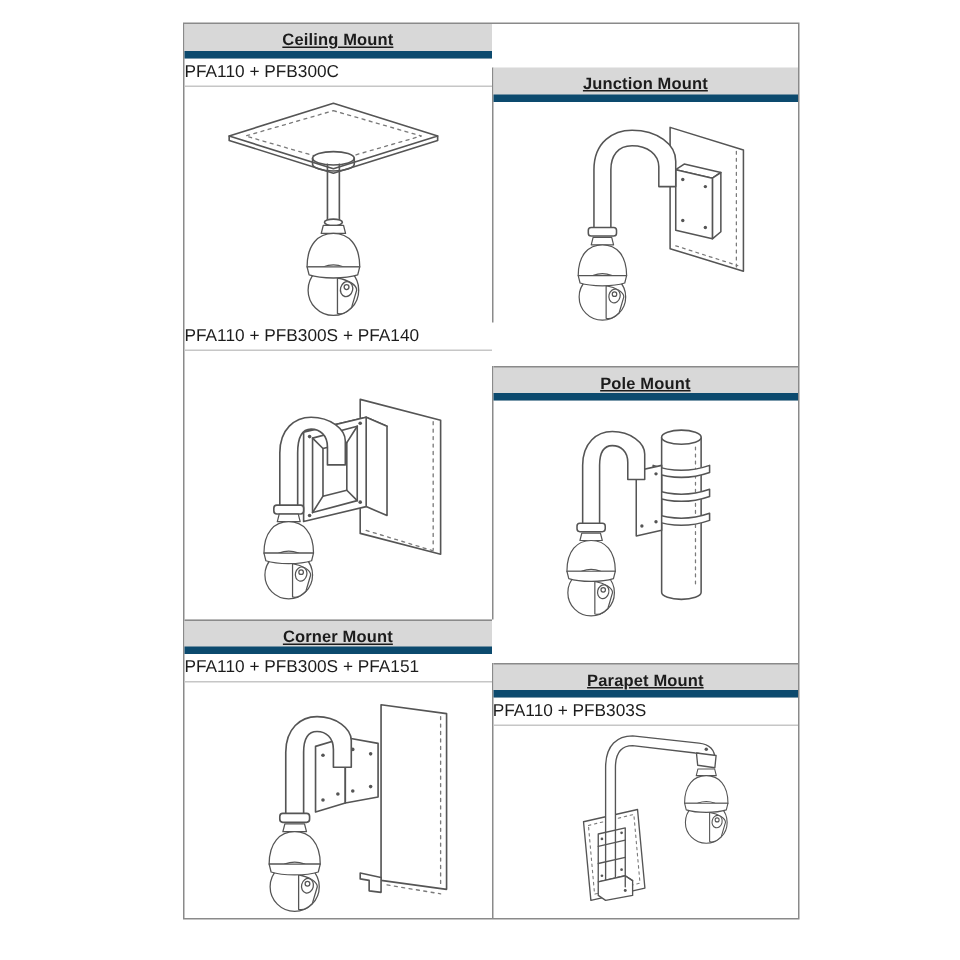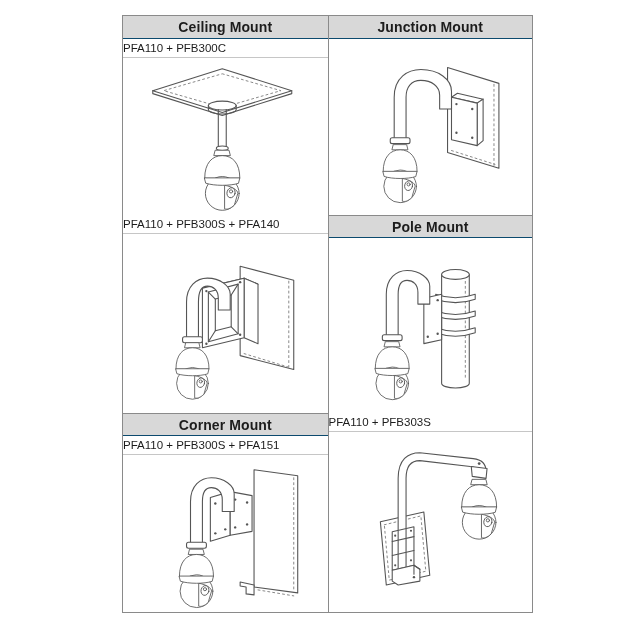--- a/index.html
+++ b/index.html
@@ -6,25 +6,25 @@
   body{
     width:640px;height:640px;background:#ffffff;position:relative;overflow:hidden;
     font-family:"Liberation Sans", sans-serif;
   }
   .mount-table{
     position:absolute;left:122px;top:15px;width:411px;height:598px;
     display:grid;grid-template-columns:1fr 1fr;grid-template-rows:1fr 1fr 1fr;
     border:1px solid #8a8a8a;box-sizing:border-box;background:#fff;
   }
   .cell{display:flex;flex-direction:column;box-sizing:border-box;min-width:0;}
-  .cell.col-right{border-left:1px solid #8a8a8a;}
+  .cell.col-right{border-left:1px solid #8a8a8a;margin-top:29px;}
   .cell-header{
     height:23px;line-height:23px;flex:0 0 23px;text-align:center;
-    background:#d8d8d8;color:#1c1c1c;font-size:14px;font-weight:700;
-    border-bottom:1px solid #0c4a6e;box-sizing:border-box;letter-spacing:.1px;
+    background:#d8d8d8;color:#1c1c1c;font-size:11px;font-weight:700;
+    border-bottom:5px solid #0c4a6e;box-sizing:border-box;letter-spacing:.1px;text-decoration:underline;
   }
   .row2 .cell-header,.row3 .cell-header{border-top:1px solid #8a8a8a;}
   .cell-parts{
     height:19px;line-height:18px;flex:0 0 19px;text-align:left;
     color:#1c1c1c;font-size:11.5px;border-bottom:1px solid #c6c6c6;box-sizing:border-box;
   }
   .cell-figure{flex:1 1 auto;position:relative;overflow:hidden;}
   .cell-figure svg{position:absolute;left:0;top:0;width:100%;height:100%;display:block;}
   .lineart{stroke:#555;stroke-width:1.1;stroke-linejoin:round;stroke-linecap:round;fill:none;}
   .defs-holder{position:absolute;width:0;height:0;overflow:hidden;}
@@ -170,20 +170,21 @@
           </g>
           <path d="M68,88 L68,46 C68,30 78,22 89,22 C102,22 112,30 112,38 L112,56 L100,56 L100,44 C100,36 95,32 89,32 C82,32 80,39 80,46 L80,88 Z" fill="#fff"></path>
           <rect x="64" y="87" width="20" height="6" rx="2" fill="#fff"></rect>
           <use href="#ptz-cam" transform="translate(74,127) scale(0.66)"></use>
         </g>
       </svg>
     </div>
   </div>
 
   <div class="cell row3 col-right">
+    <div class="cell-header">Parapet Mount</div>
     <div class="cell-parts">PFA110 + PFB303S</div>
     <div class="cell-figure">
       <svg viewBox="0 0 206 156">
         <g class="lineart">
           <path d="M52,78 L96,68 L102,132 L58,142 Z" fill="#fff"></path>
           <path d="M56,81 L93,72 L98,128 L61,137 Z" stroke-dasharray="2,3" stroke-width=".9" stroke="#7a7a7a"></path>
           <path d="M70,110 L70,34 C70,15 80,8 92,8 L146,14 C155,15 159,20 159,27 L150,29 C150,24 147,22 143,22 L92,16 C83,16 78,21 78,34 L78,110 Z" fill="#fff"></path>
           <path d="M144,22 L160,24 L159,34 L145,32 Z" fill="#fff"></path>
           <circle cx="152" cy="19" r="1.4" fill="#555" stroke="none"></circle>
           <use href="#ptz-cam" transform="translate(152,69) scale(0.68)"></use>

